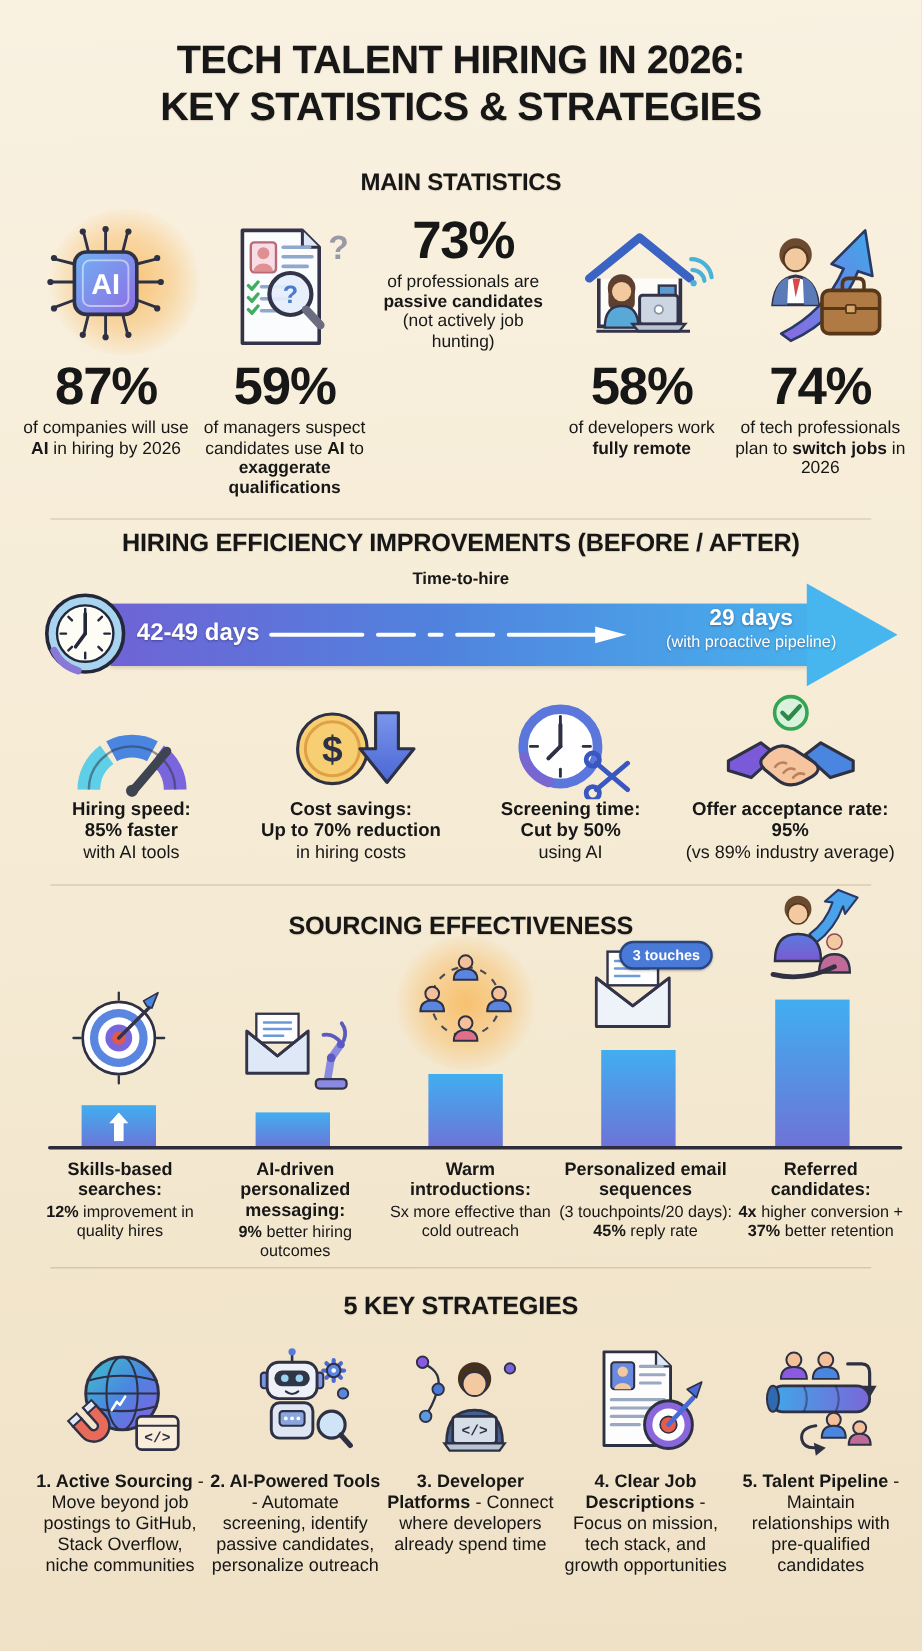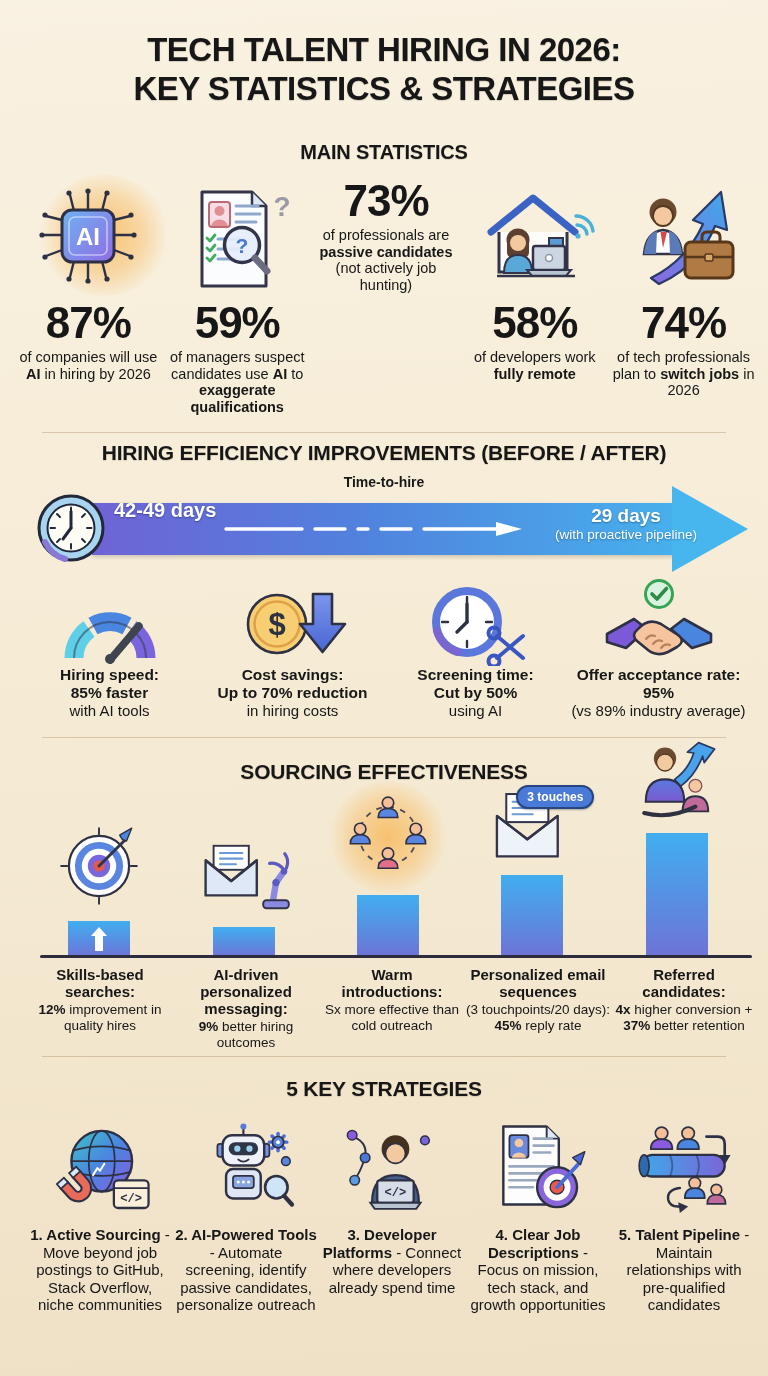--- a/index.html
+++ b/index.html
@@ -23,21 +23,21 @@
         background:radial-gradient(circle,rgba(248,188,100,.9) 0%,rgba(248,188,100,.45) 45%,rgba(248,188,100,0) 72%);}
   
   .tth{left:0;right:0;top:474px;font-size:14px;font-weight:700;}
   .arrow-zone{left:0;right:0;top:486px;height:100px;}
   .arrow-body{position:absolute;left:92px;top:17px;width:582px;height:52px;
               background:linear-gradient(90deg,#6f63d6 0%,#5181dd 45%,#47b0ec 100%);
               box-shadow:0 2px 4px rgba(40,30,10,.2);}
   .arrow-head{position:absolute;left:672px;top:0px;width:76px;height:86px;background:#47b6ef;
               clip-path:polygon(0 0,100% 50%,0 100%);}
   .clockwrap{position:absolute;left:36px;top:6px;}
-  .days-before{position:absolute;left:114px;top:13px;color:#fff;font-weight:700;font-size:20px;
+  .days-before{position:absolute;left:114px;top:30px;color:#fff;font-weight:700;font-size:20px;
                text-shadow:0 1px 2px rgba(0,0,40,.35);}
   .dashline{position:absolute;left:224px;top:34px;}
   .days-after{position:absolute;left:536px;top:19px;width:180px;color:#fff;text-align:center;
               text-shadow:0 1px 2px rgba(0,0,40,.35);}
   .days-after .d1{font-size:19px;font-weight:700;line-height:22px;}
   .days-after .d2{font-size:13.5px;line-height:15px;}
   .row4{left:18px;right:18px;top:578px;display:flex;}
   .col4{width:25%;display:flex;flex-direction:column;align-items:center;}
   .eff-icon{height:88px;display:flex;align-items:flex-end;justify-content:center;}
   .eff-l{font-size:15.5px;line-height:18px;font-weight:700;}

